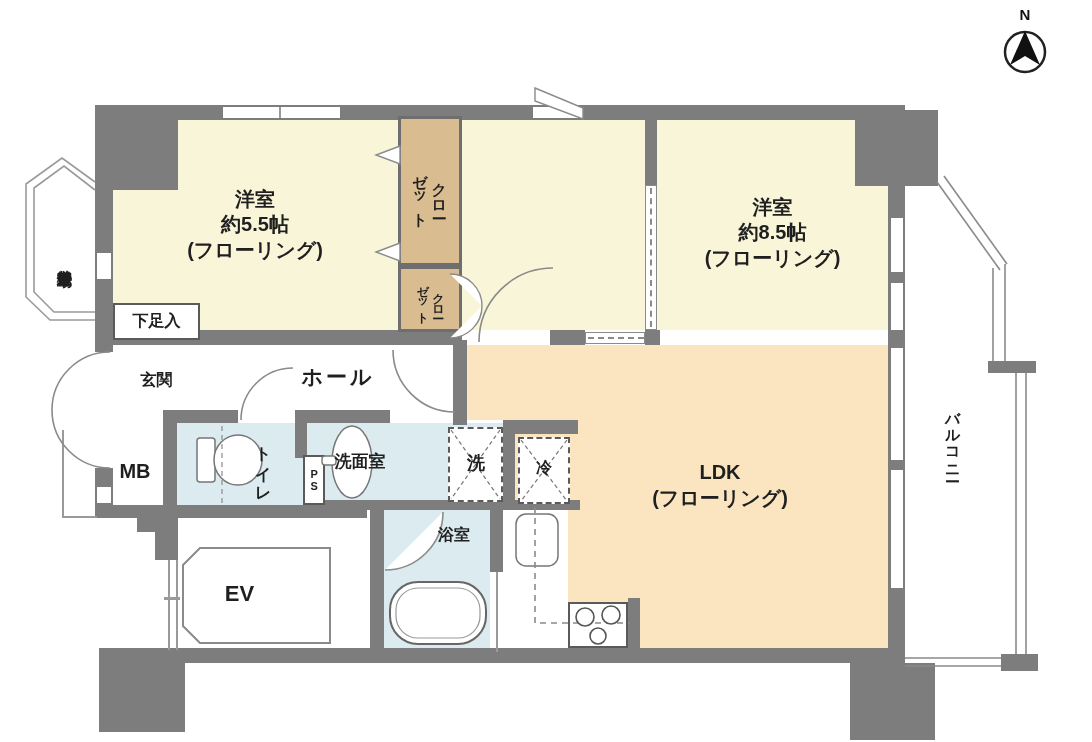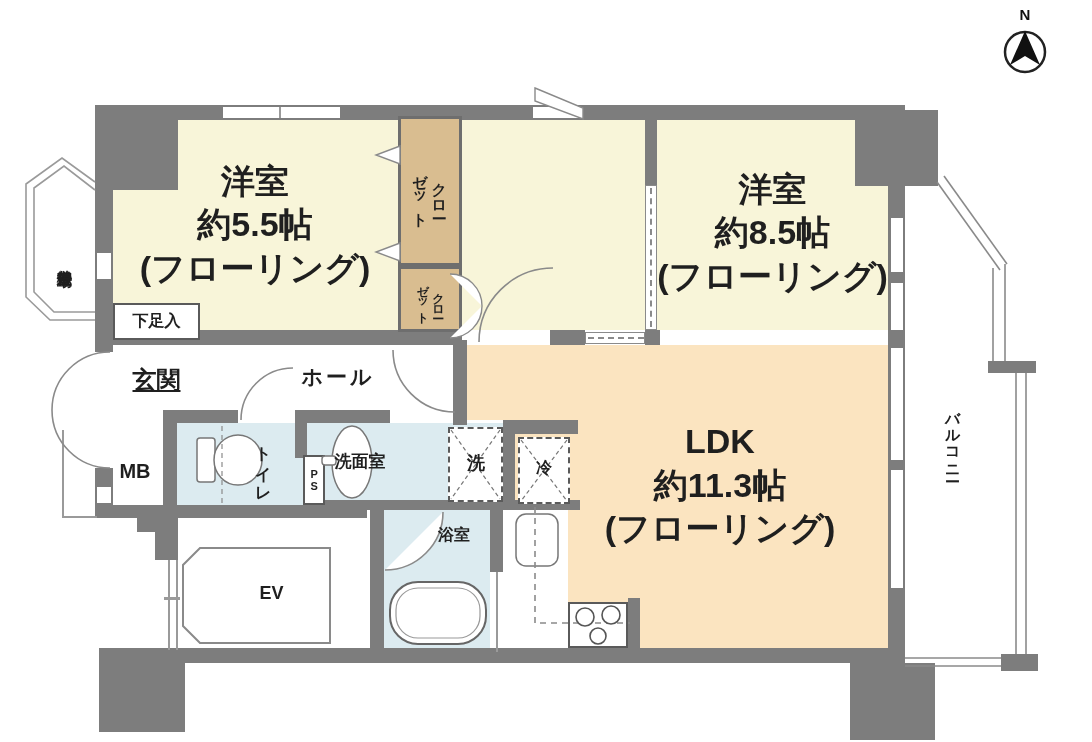--- a/index.html
+++ b/index.html
@@ -11,21 +11,21 @@
   .room{position:absolute;}
   .floor-y{background:var(--room_floor,#f8f5d9);}
   .floor-p{background:var(--ldk_floor,#fbe4c0);}
   .floor-b{background:var(--wet_area,#dcebf0);}
   .closet{position:absolute;background:var(--closet,#d9bd90);border:3px solid #6e6e6e;box-sizing:border-box;}
   .boxed{position:absolute;background:#fff;border:2px solid #5a5a5a;box-sizing:border-box;}
   .dashedbox{position:absolute;background:#fff;border:2px dashed #5a5a5a;box-sizing:border-box;}
   .lbl{position:absolute;display:flex;align-items:center;justify-content:center;
        text-align:center;font-weight:bold;line-height:1.28;white-space:pre-line;}
   .vtext{writing-mode:vertical-rl;text-orientation:upright;letter-spacing:2px;}
-  .roomlbl{font-size:34px;text-align:center;}
+  .roomlbl{font-size:20px;text-align:center;}
   .thinline{position:absolute;background:#9a9a9a;}
   .slider{position:absolute;background:#fff;box-sizing:border-box;border:1px solid #8a8a8a;}
   svg text{font-family:"Liberation Sans","DejaVu Sans",sans-serif;}
 </style>
 </head>
 <body>
 
 <div id="plan">
 
   <div class="room floor-y" style="left:113px;top:120px;width:285px;height:210px;"></div>
@@ -175,34 +175,33 @@
     <span>約5.5帖</span>
     <span>(フローリング)</span>
   </div>
   <div class="lbl roomlbl" style="left:655px;top:178px;width:235px;height:110px;flex-direction:column;">
     <span>洋室</span>
     <span>約8.5帖</span>
     <span>(フローリング)</span>
   </div>
   <div class="lbl roomlbl" style="left:580px;top:428px;width:280px;height:115px;flex-direction:column;">
     <span>LDK</span>
-    <span>約11.3帖</span>
     <span>(フローリング)</span>
   </div>
   <div class="lbl vtext" style="left:400px;top:125px;width:60px;height:135px;font-size:15px;">クロー
 ゼット</div>
   <div class="lbl vtext" style="left:400px;top:267px;width:60px;height:62px;font-size:12px;letter-spacing:0;">クロー
 ゼット</div>
-  <div class="lbl" style="left:113px;top:366px;width:87px;height:28px;font-size:24px;text-decoration:underline;">玄関</div>
+  <div class="lbl" style="left:113px;top:366px;width:87px;height:28px;font-size:16px;">玄関</div>
   <div class="lbl" style="left:113px;top:305px;width:87px;height:33px;font-size:16px;">下足入</div>
   <div class="lbl" style="left:107px;top:442px;width:56px;height:60px;font-size:20px;">MB</div>
   <div class="lbl" style="left:283px;top:362px;width:110px;height:30px;font-size:21px;letter-spacing:3px;">ホール</div>
   <div class="lbl vtext" style="left:250px;top:425px;width:26px;height:80px;font-size:16px;">トイレ</div>
   <div class="lbl vtext" style="left:305px;top:458px;width:18px;height:44px;font-size:11px;letter-spacing:0;">PS</div>
   <div class="lbl" style="left:318px;top:450px;width:84px;height:24px;font-size:17px;">洗面室</div>
   <div class="lbl" style="left:460px;top:450px;width:32px;height:28px;font-size:18px;">洗</div>
   <div class="lbl" style="left:528px;top:455px;width:32px;height:26px;font-size:16px;">冷</div>
   <div class="lbl" style="left:430px;top:524px;width:48px;height:22px;font-size:16px;">浴室</div>
-  <div class="lbl" style="left:244px;top:578px;width:55px;height:32px;font-size:18px;">EV</div>
+  <div class="lbl" style="left:212px;top:578px;width:55px;height:32px;font-size:22px;">EV</div>
   <div class="lbl vtext" style="left:940px;top:375px;width:26px;height:125px;font-size:15px;letter-spacing:1px;">バルコニー</div>
   <div class="lbl vtext" style="left:52px;top:192px;width:26px;height:135px;font-size:15px;letter-spacing:1px;">室外機置場</div>
 
 </div>
 
 </body></html>

